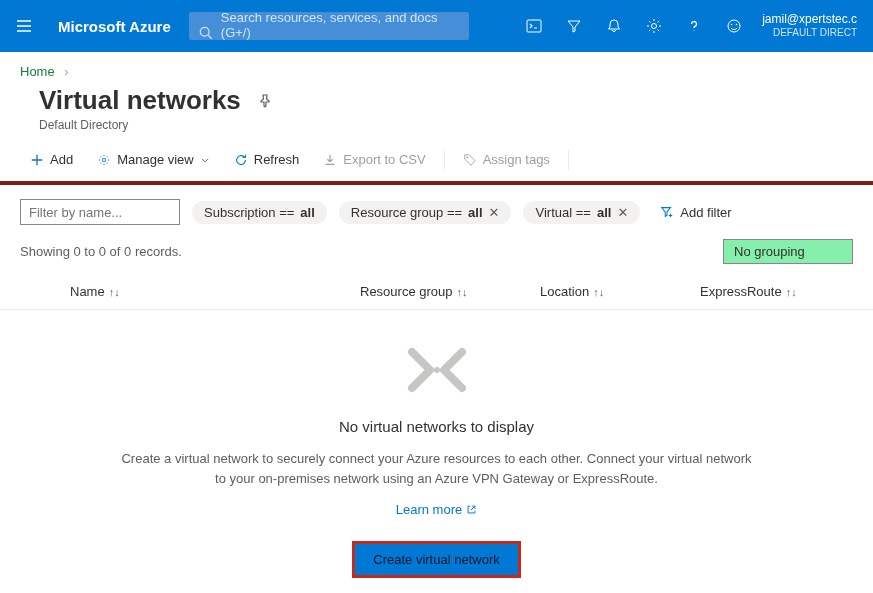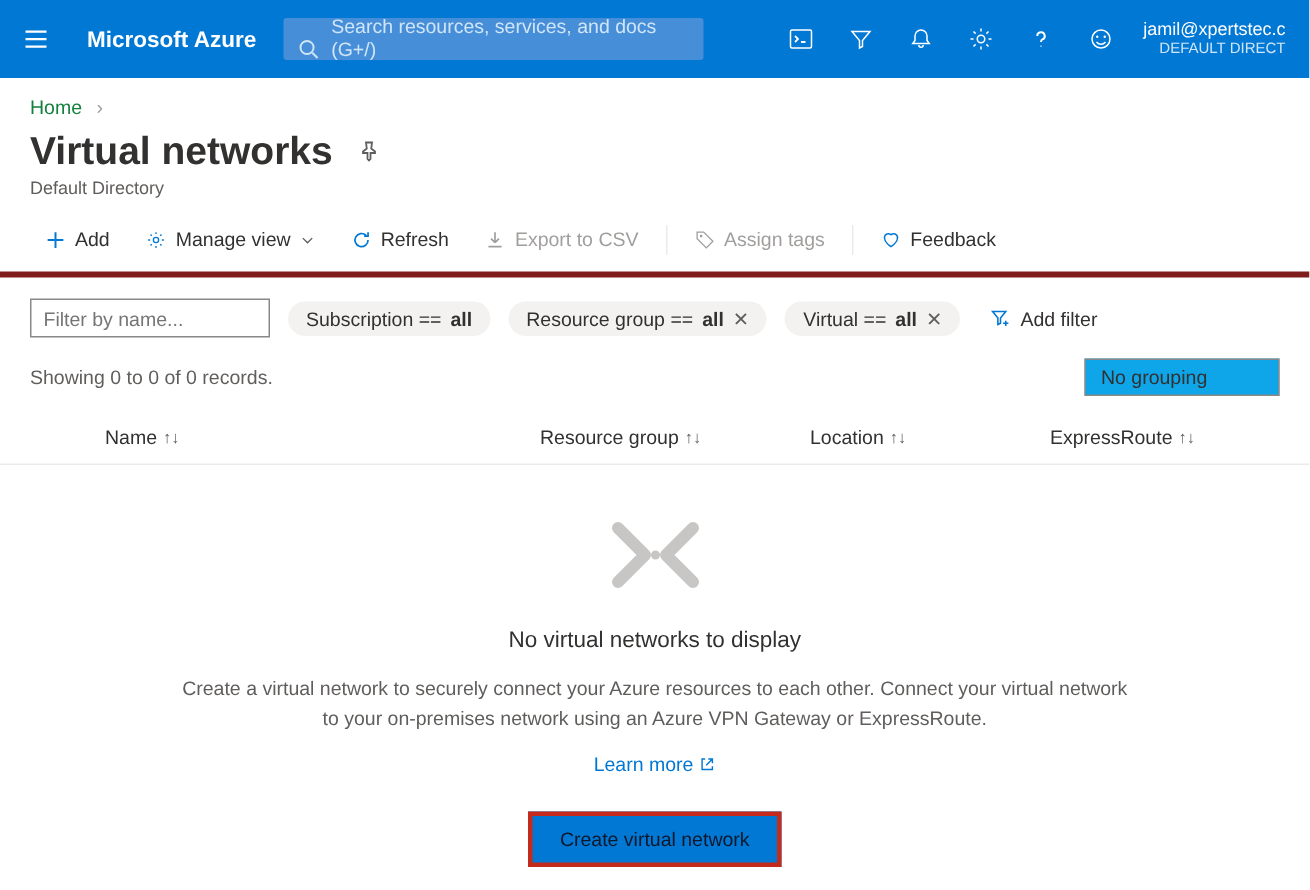--- a/index.html
+++ b/index.html
@@ -16,21 +16,21 @@
     .top-icon { padding: 0 12px; cursor: pointer; display:flex; align-items:center; height:40px; }
     .account { text-align: right; font-size: 12px; line-height: 14px; padding: 0 8px; }
     .account .dir { font-size: 10px; color: #d0e5f8; }
 
     
     .breadcrumb { padding: 12px 20px 6px; font-size: 13px; color: #605e5c; }
     .breadcrumb a { color: #15803d; text-decoration: none; }
     .breadcrumb .sep { margin: 0 6px; color: #a19f9d; }
 
     
-    .page-head { padding: 0 20px 6px; }
+    .page-head { padding: 0 20px 6px; margin-left: 19px; }
     .page-title-row { display: flex; align-items: center; gap: 16px; }
     .page-title { font-size: 26px; font-weight: 600; color: #323130; }
     .pin { cursor: pointer; color: #605e5c; }
     .subtitle { font-size: 12px; color: #605e5c; margin-top: 2px; }
 
     
     .toolbar { display: flex; align-items: center; padding: 8px 20px; border-bottom: 4px solid #7f1d1d; gap: 4px; }
     .tbtn { display: flex; align-items: center; gap: 6px; padding: 6px 10px; font-size: 13px; color: #323130; cursor: pointer; border-radius: 2px; }
     .tbtn.disabled { color: #a19f9d; cursor: default; }
     .tbtn svg { flex-shrink: 0; }
@@ -39,21 +39,21 @@
     
     .filter-row { display: flex; align-items: center; padding: 14px 20px 10px; gap: 12px; flex-wrap: wrap; }
     .filter-input { width: 160px; height: 26px; border: 1px solid #8a8886; padding: 0 8px; font-size: 13px; }
     .pill { background: #f3f2f1; border-radius: 14px; padding: 4px 12px; font-size: 13px; color: #323130; display: flex; align-items: center; gap: 6px; cursor: pointer; }
     .pill b { font-weight: 600; }
     .pill .close { color: #605e5c; cursor: pointer; }
     .add-filter { display: flex; align-items: center; gap: 6px; font-size: 13px; color: #323130; cursor: pointer; padding:4px 8px; }
 
     
     .status-row { display: flex; align-items: center; justify-content: space-between; padding: 4px 20px 10px; font-size: 13px; color: #605e5c; }
-    .grouping { border: 1px solid #8a8886; padding: 4px 10px; font-size: 13px; color: #323130; min-width: 130px; background:#0ea5e9; }
+    .grouping { border: 1px solid #8a8886; padding: 4px 10px; font-size: 13px; color: #323130; min-width: 130px; background:#86efac; }
 
     
     .table-head { display: flex; align-items: center; padding: 10px 20px; border-bottom: 1px solid #edebe9; font-size: 13px; color: #323130; }
     .th { display: flex; align-items: center; gap: 4px; cursor: pointer; }
     .th.name { width: 340px; padding-left: 50px; }
     .th.rg { width: 180px; }
     .th.loc { width: 160px; }
     .th.sub { flex: 1; }
     .sort-ic { color: #605e5c; font-size: 11px; }
 
@@ -174,26 +174,20 @@
   </div>
   <div class="tsep"></div>
   <div class="tbtn disabled">
     <svg width="14" height="14" viewBox="0 0 16 16">
         <path d="M2 2h5l7 7-5 5-7-7z" stroke="#a19f9d" fill="none"></path>
         <circle cx="5" cy="5" r="1" fill="#a19f9d"></circle>
       </svg>
     <span>Assign tags</span>
   </div>
   <div class="tsep"></div>
-  <div class="tbtn">
-    <svg width="14" height="14" viewBox="0 0 16 16">
-        <path d="M8 13s-5-3-5-7a3 3 0 0 1 5-2 3 3 0 0 1 5 2c0 4-5 7-5 7z" stroke="#0078d4" fill="none" stroke-width="1.2"></path>
-      </svg>
-    <span>Feedback</span>
-  </div>
 </div>
 
 <div class="filter-row">
   <input class="filter-input" type="text" placeholder="Filter by name..." style="">
   <div class="pill">
     <span>Subscription == </span>
       <b>all</b>
   </div>
   <div class="pill">
     <span>Resource group == </span>

